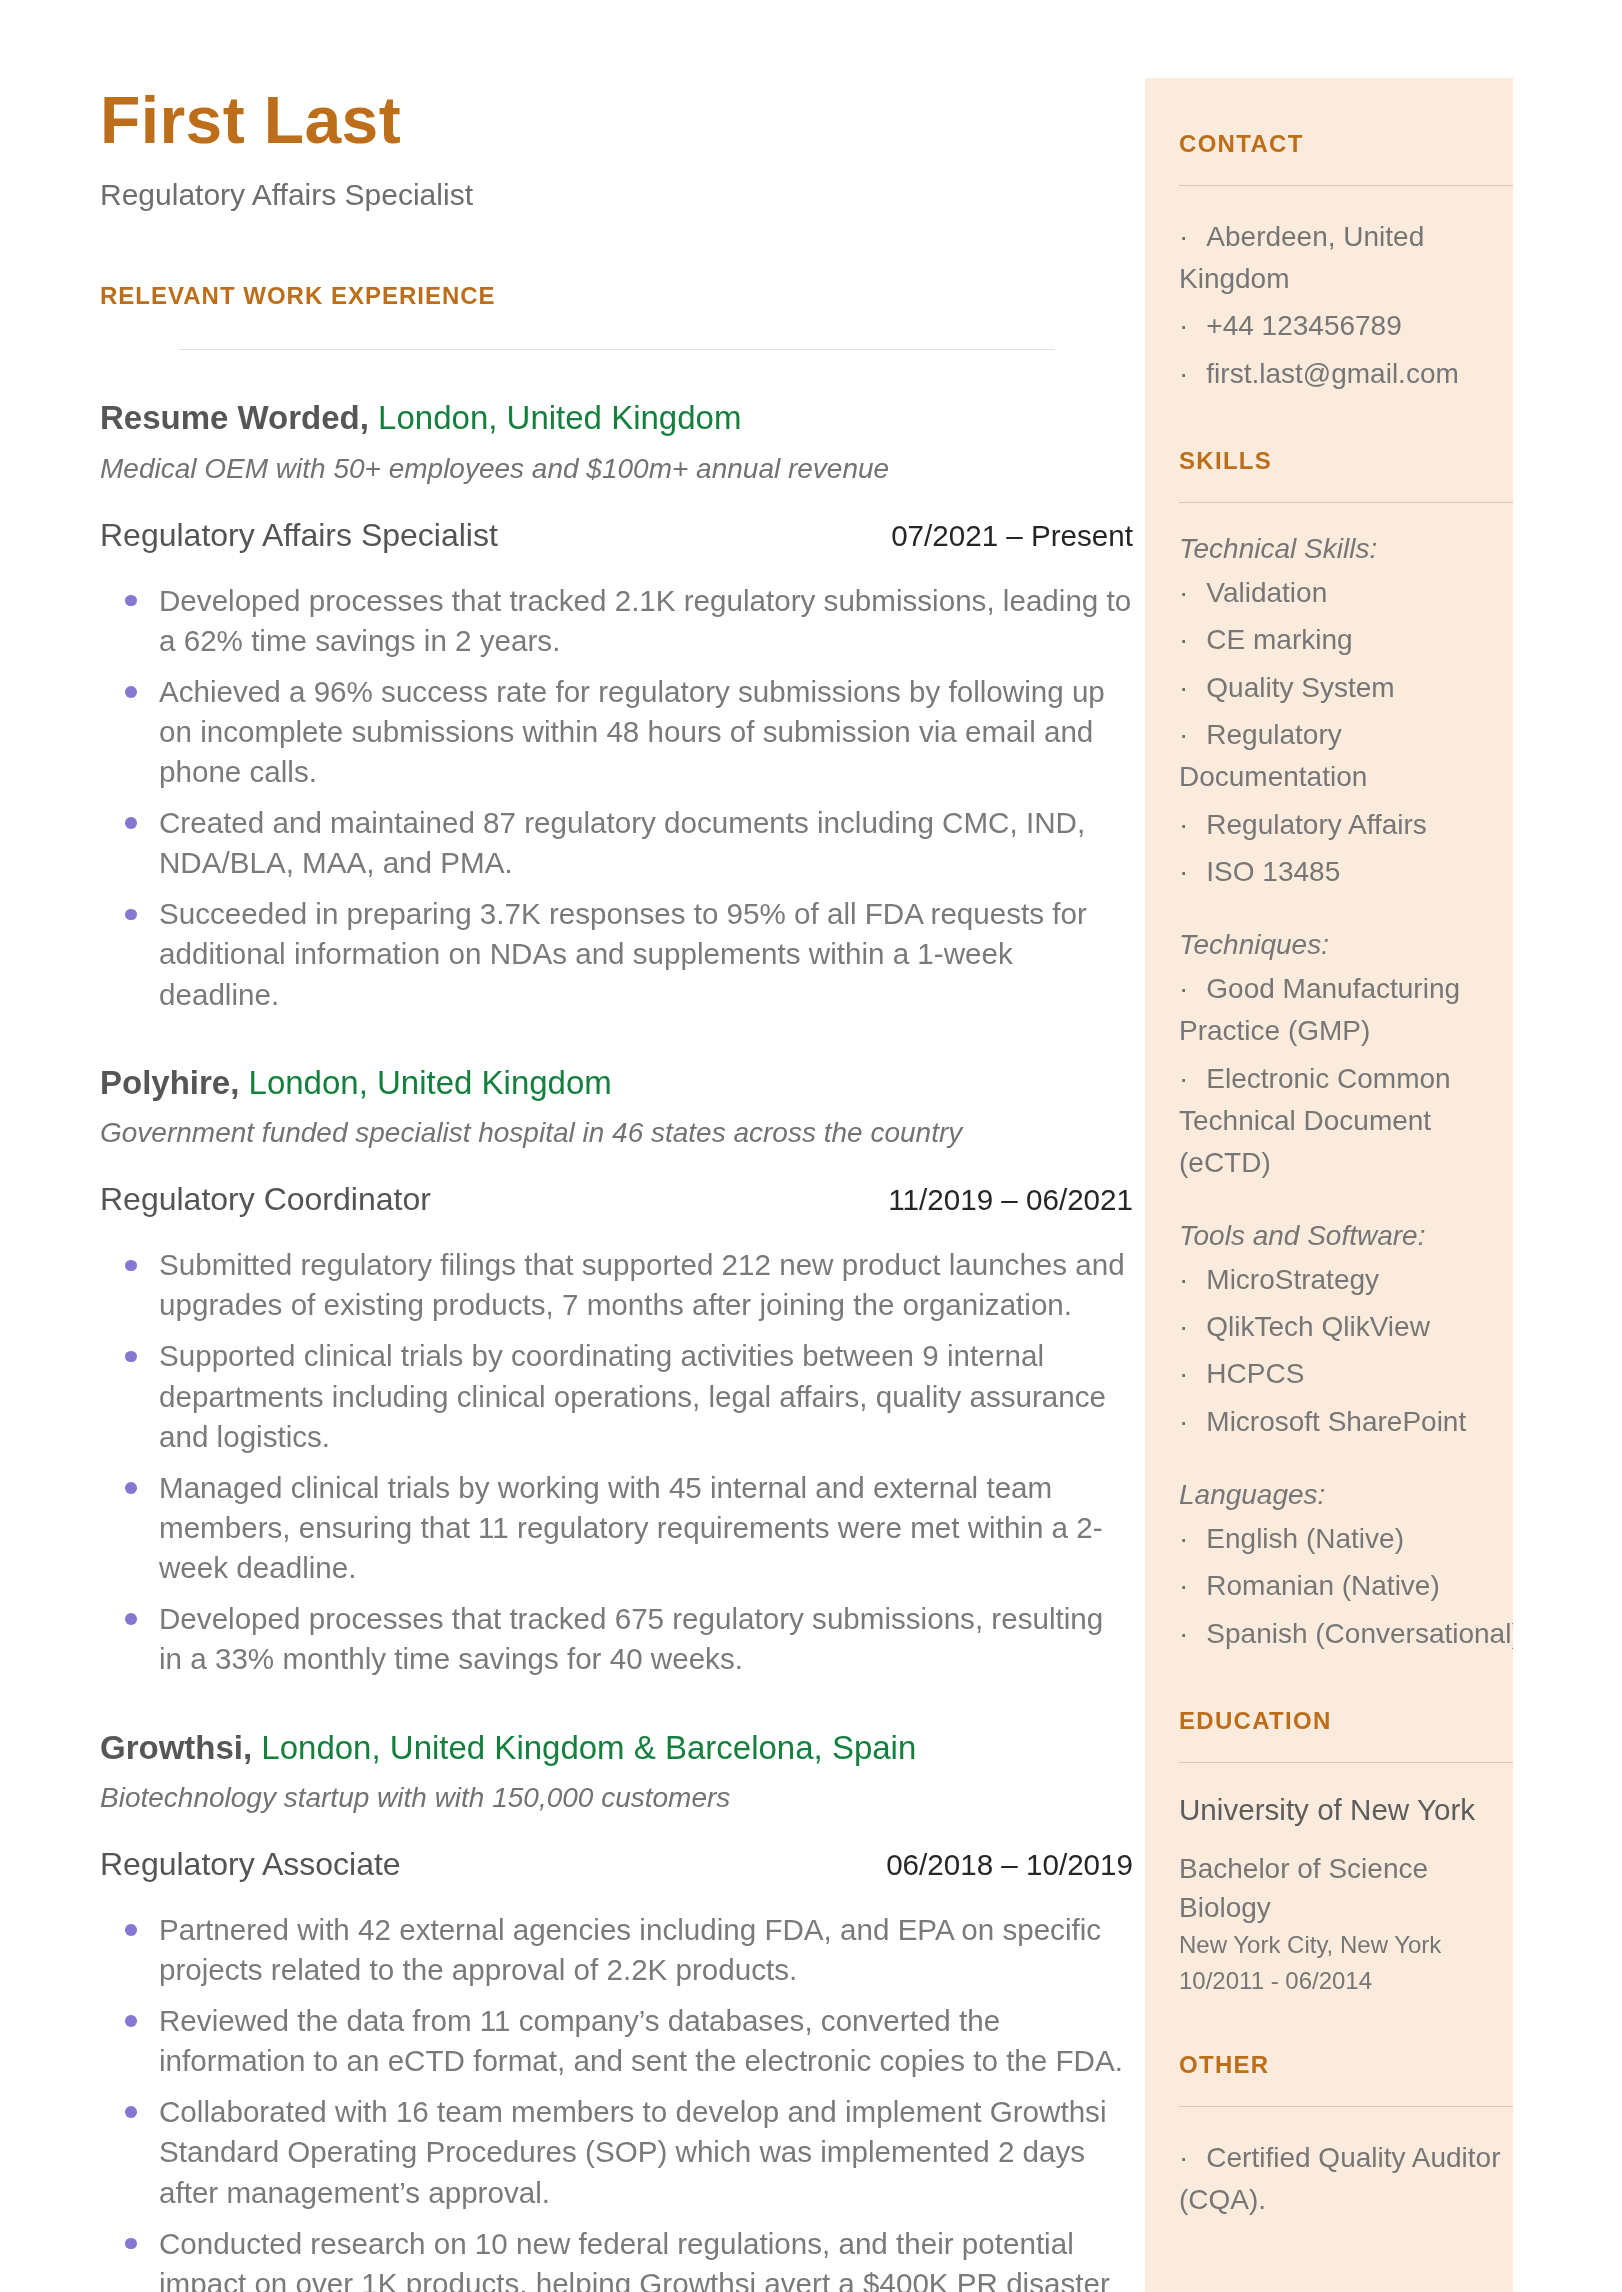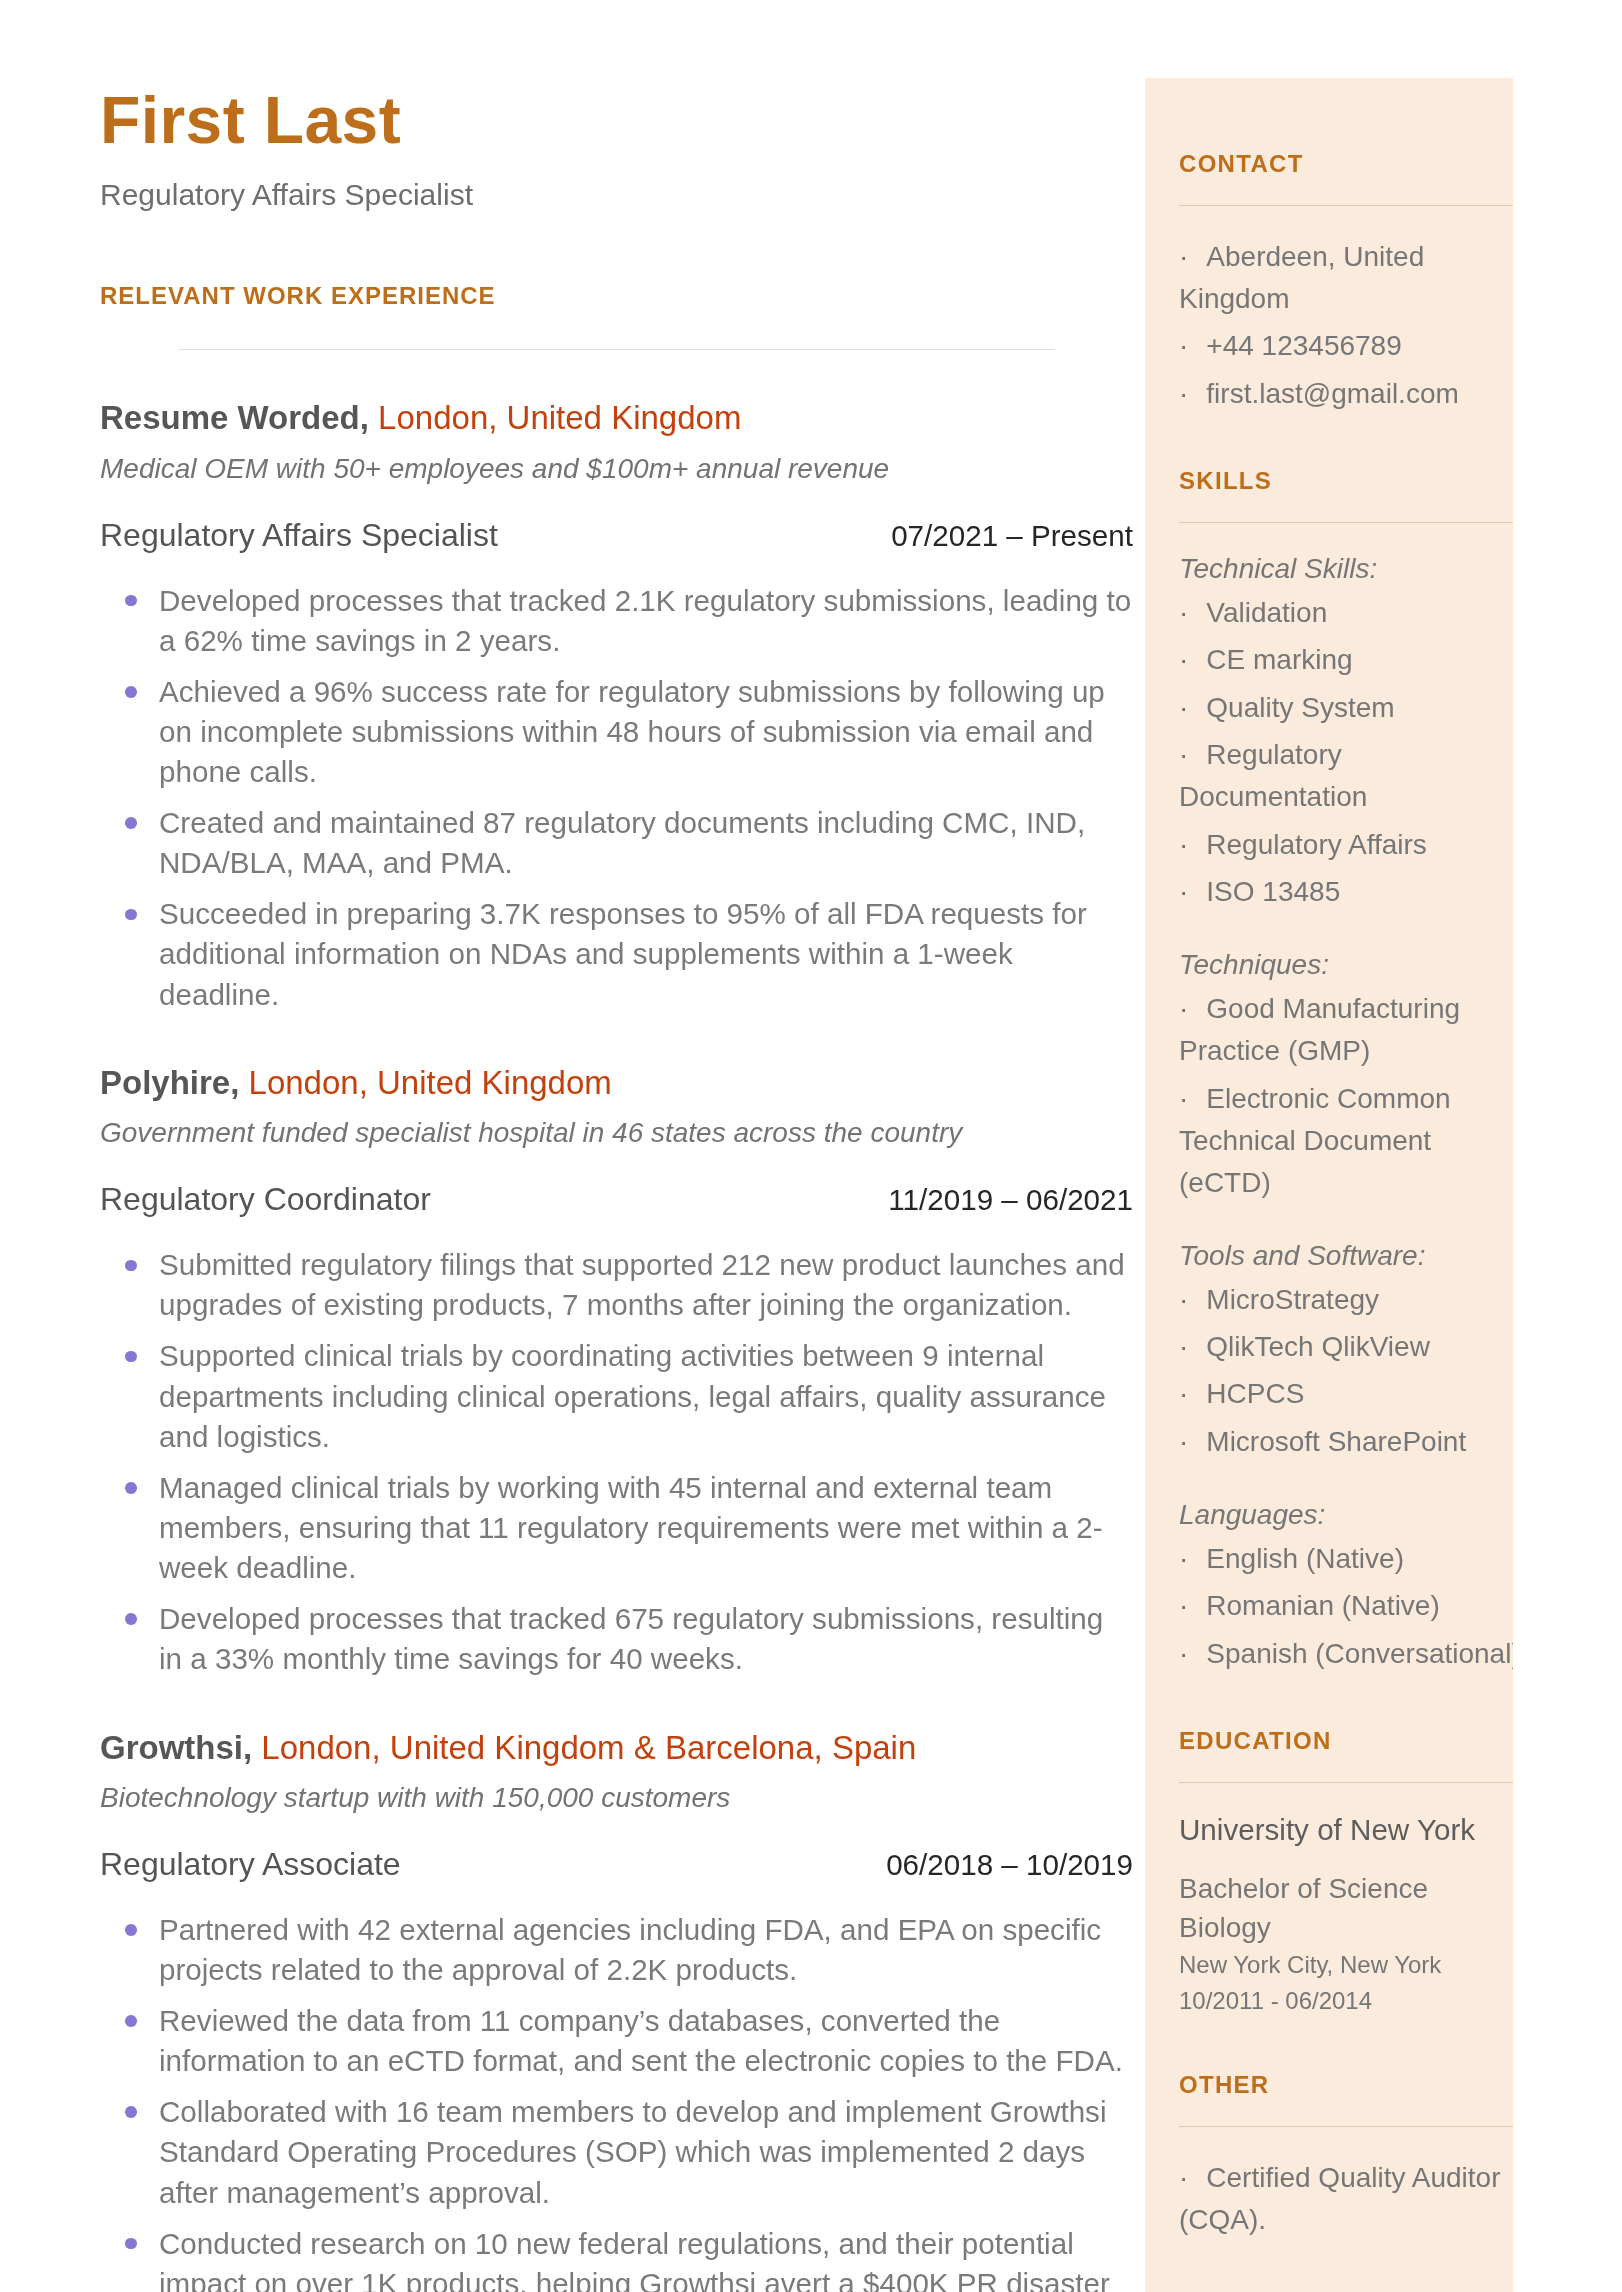--- a/index.html
+++ b/index.html
@@ -9,31 +9,31 @@
   
   .main-col{position:absolute;left:100px;top:0;width:1033px;padding-top:86px;box-sizing:border-box;}
   .name{font-size:66px;font-weight:700;color:#BD6E1A;line-height:1.05;margin:0;letter-spacing:0.4px;}
   .subtitle{margin-top:23px;font-size:30px;color:#6e6e6e;}
   .section-title{margin-top:70px;font-size:24px;font-weight:700;color:#BD6E1A;letter-spacing:1px;}
   .main-rule{margin-top:39px;width:876px;border:none;border-top:1.8px solid #e0e0e0;height:0;}
 
   .job{margin-top:47px;}
   .company-line{font-size:33px;line-height:1.25;}
   .company-name{font-weight:700;color:#565656;}
-  .company-loc{color:#c2410c;}
+  .company-loc{color:#15803d;}
   .company-desc{margin-top:14px;font-size:28px;font-style:italic;color:#737373;}
   .role-row{margin-top:32px;display:flex;justify-content:space-between;align-items:baseline;}
   .role{font-size:32px;color:#545454;}
   .dates{font-size:29.6px;color:#262626;white-space:nowrap;}
   ul.bullets{list-style:none;margin:27px 0 0 0;padding:0;}
   ul.bullets li{position:relative;padding-left:59px;margin-bottom:10.7px;font-size:29.6px;line-height:1.36;color:#7a7a7a;}
   ul.bullets li::before{content:"";position:absolute;left:25px;top:14.3px;width:11.6px;height:11.6px;border-radius:50%;background:#8678D2;}
 
   
-  .sidebar{position:absolute;left:1145px;top:78px;width:414px;height:2215px;background:#FBEBDC;box-sizing:border-box;padding:72px 34px 0 34px;}
+  .sidebar{position:absolute;left:1145px;top:78px;width:414px;height:2215px;background:#FBEBDC;box-sizing:border-box;padding:52px 34px 0 34px;}
   .sb-section{margin-bottom:52px;}
   .sb-title{font-size:24px;font-weight:700;color:#BD6E1A;letter-spacing:1.3px;}
   .sb-rule{margin-top:27px;margin-bottom:30px;border:none;border-top:1.8px solid #ddc9b3;height:0;}
   .sb-item{font-size:28px;line-height:1.5;color:#767676;margin-bottom:5.4px;}
   .sb-item::before{content:"·";margin-right:18px;color:#6f6f6f;}
   .sb-group-label{font-size:28px;font-style:italic;color:#767676;margin:36px 0 7.2px 0;}
   .sb-group-label.first{margin-top:0;}
   .edu-school{font-size:29.6px;color:#5d5d5d;margin-bottom:22px;}
   .edu-line{font-size:28px;color:#767676;line-height:1.4;}
   .edu-small{font-size:24px;color:#767676;line-height:1.5;}

